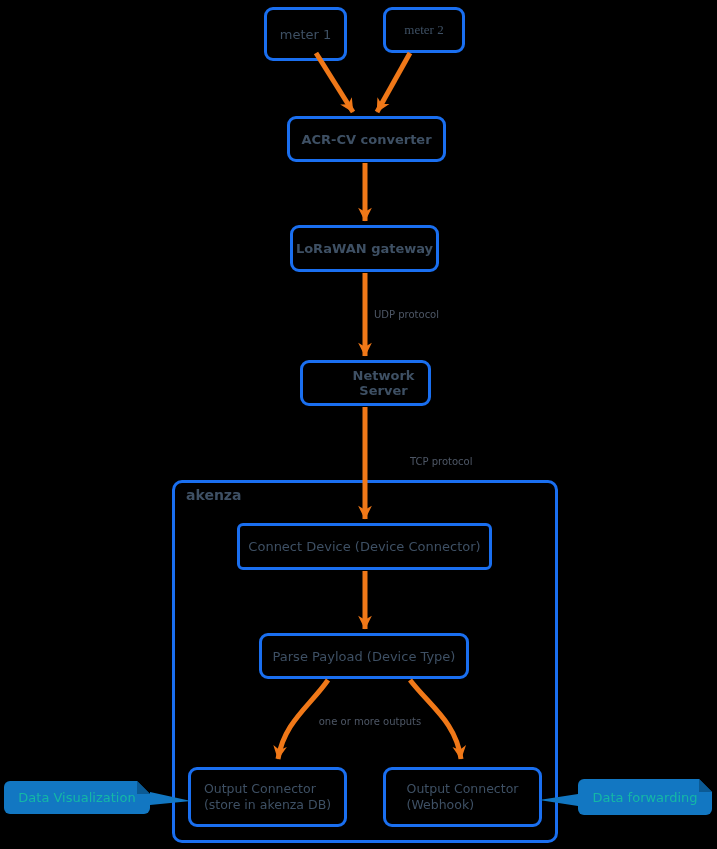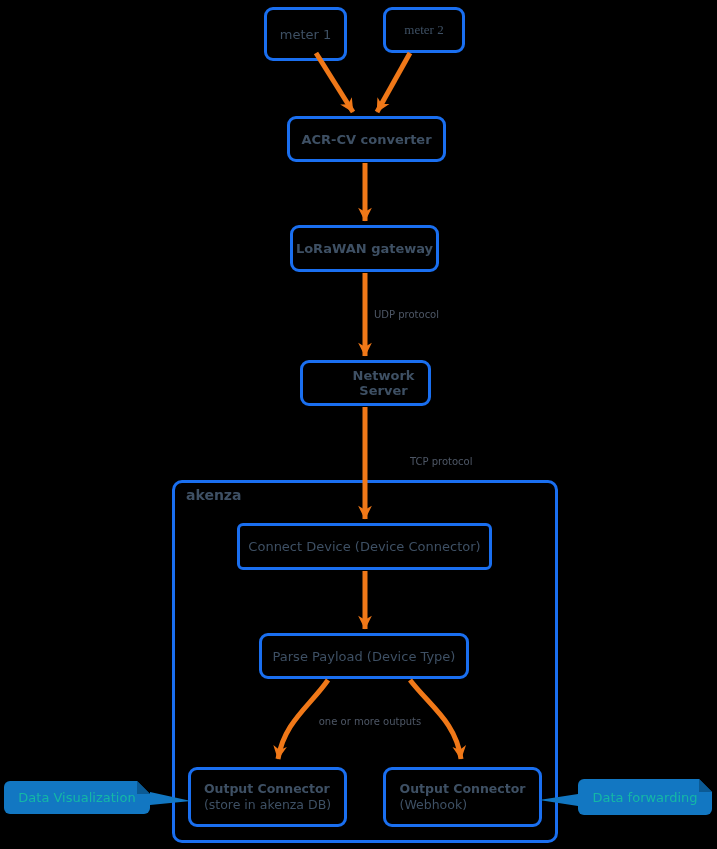--- a/index.html
+++ b/index.html
@@ -17,21 +17,21 @@
     border-radius:9px;
     background:var(--background,#000);
     display:flex;align-items:center;justify-content:center;
     color:var(--node-text,#3e5064);
     font-size:13px;
     text-align:center;
     z-index:2;
   }
   .node.bold{font-weight:700;}
   .node .two-line{text-align:left;line-height:16px;font-size:12.5px;}
-  .node .two-line .title{font-weight:700;}
+  .node .two-line .title{font-weight:400;}
   .container-box{
     position:absolute;
     box-sizing:border-box;
     border:3px solid var(--node-border,#1a6ff0);
     border-radius:10px;
     z-index:1;
   }
   .container-label{
     position:absolute;
     color:var(--node-text,#3e5064);

